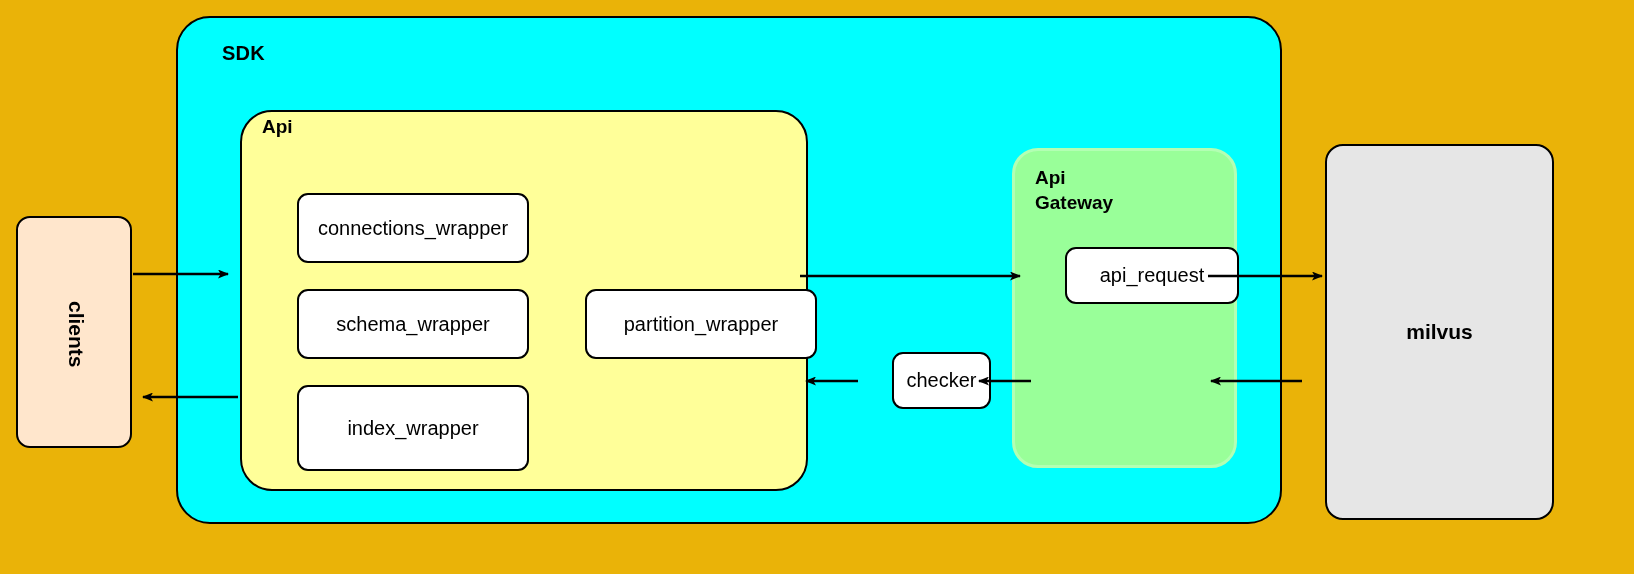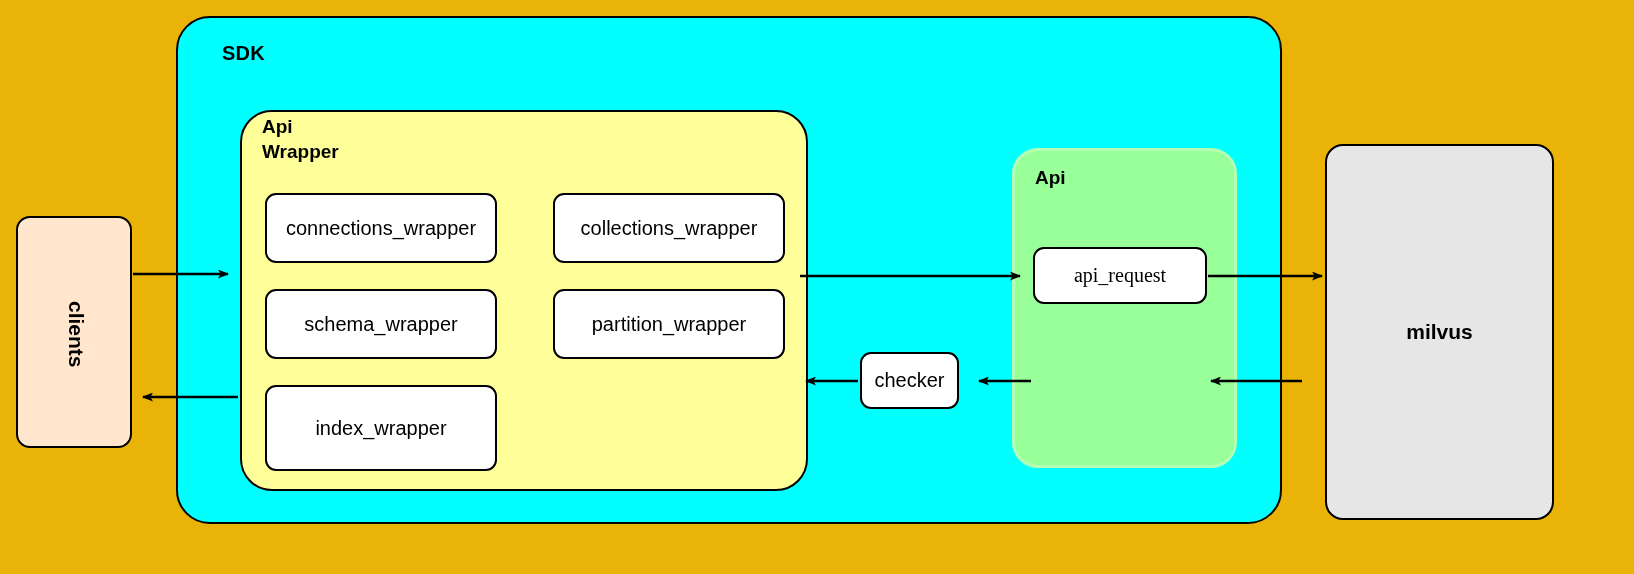--- a/index.html
+++ b/index.html
@@ -85,29 +85,30 @@
   .leaf {
     background: #ffffff;
     border: 2px solid #000000;
     border-radius: 11px;
     display: flex;
     align-items: center;
     justify-content: center;
     font-size: 20px;
     color: #000000;
     text-align: center;
+    margin-left: 32px;
   }
   .w-c1 { left: 265px; width: 232px; }
   .w-c2 { left: 553px; width: 232px; }
   .w-r1 { top: 193px; height: 70px; }
   .w-r2 { top: 289px; height: 70px; }
   .w-r3 { top: 385px; height: 86px; }
 
   .gw-leaf { left: 1033px; width: 174px; height: 57px; }
-  .gw-r1 { top: 247px; font-family: Liberation Serif, serif; }
+  .gw-r1 { top: 247px; }
   .gw-r2 { top: 352px; }
 
   .checker-box {
     left: 860px;
     top: 352px;
     width: 99px;
     height: 57px;
   }
   
   .clients-box {
@@ -164,34 +165,33 @@
 <body>
 
 <div id="canvas">
 
   <div class="node sdk-box"></div>
   <div class="sdk-label">SDK</div>
 
   <div class="node wrapper-box"></div>
   <div class="wrapper-label">
     <span>Api</span>
-    <span class="l2">Wrapper</span>
   </div>
 
   <div class="node leaf w-c1 w-r1">connections_wrapper</div>
-  <div class="node leaf w-c2 w-r1">collections_wrapper</div>
   <div class="node leaf w-c2 w-r2">partition_wrapper</div>
   <div class="node leaf w-c1 w-r2">schema_wrapper</div>
   <div class="node leaf w-c1 w-r3">index_wrapper</div>
 
   <div class="node leaf checker-box">checker</div>
 
   <div class="node gateway-box"></div>
   <div class="gateway-label">
     <span>Api</span>
+    <span class="l2">Gateway</span>
   </div>
   <div class="node leaf gw-leaf gw-r1">api_request</div>
 
   <div class="node clients-box">
     <span class="clients-label">clients</span>
   </div>
 
   <div class="node milvus-box">milvus</div>
 
   <svg id="arrows" viewBox="0 0 1634 574">

